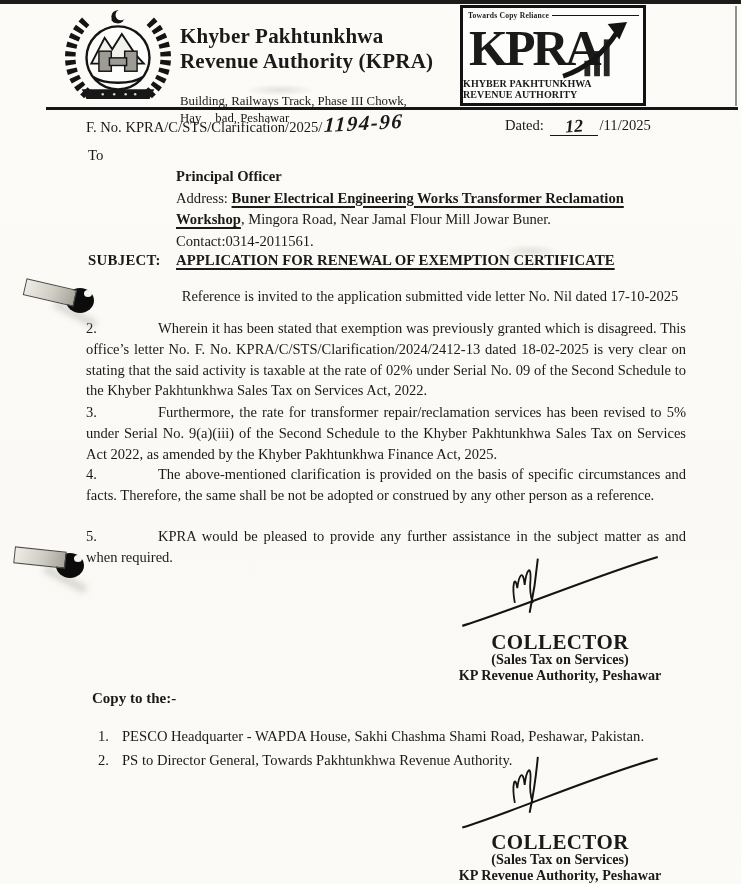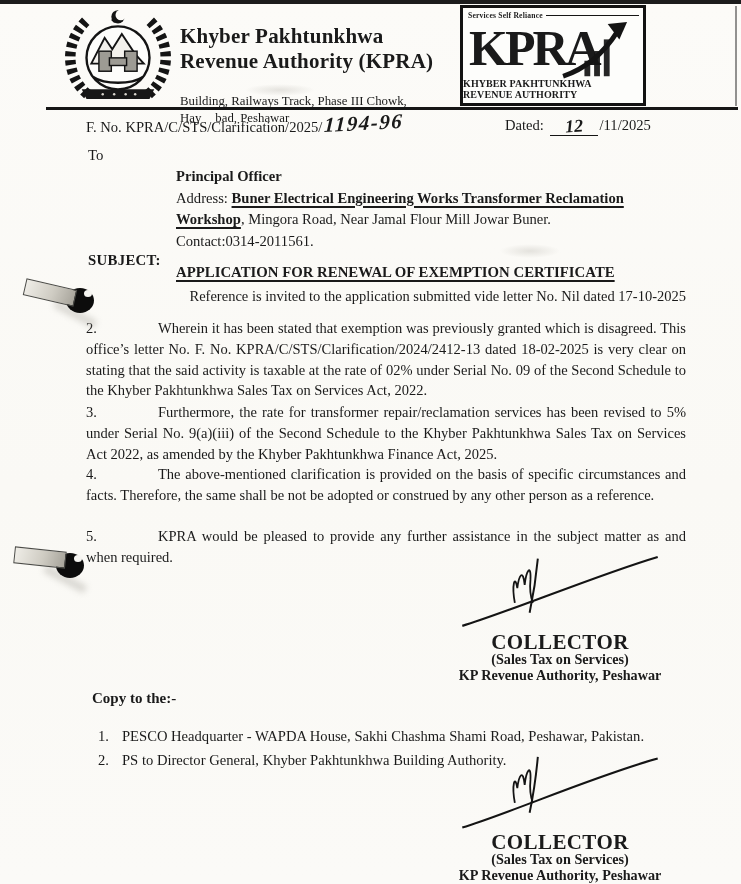--- a/index.html
+++ b/index.html
@@ -38,25 +38,25 @@
 
   
   .to-label{position:absolute;top:147px;left:88px;font-size:14.8px;}
   .recipient{position:absolute;top:166px;left:176px;width:510px;font-size:14.6px;line-height:21.5px;}
   .bold{font-weight:bold;}
   .bu{font-weight:bold;text-decoration:underline;text-decoration-thickness:1.5px;text-underline-offset:3px;}
 
   
   .subject-row{position:absolute;top:252px;left:88px;width:620px;font-size:14.8px;}
   .subject-label{font-weight:bold;letter-spacing:.3px;}
-  .subject-text{position:absolute;left:88px;top:12px;}
+  .subject-text{position:absolute;left:88px;top:0;}
 
   
   .para{position:absolute;left:86px;width:600px;font-size:14.5px;line-height:20.8px;text-align:justify;}
-  .p-intro{top:286px;white-space:nowrap;text-align:right;}
+  .p-intro{top:286px;white-space:nowrap;text-align:center;}
   .p2{top:318px;} .p3{top:402px;} .p4{top:464px;} .p5{top:526px;}
   .pnum{display:inline-block;width:20px;}
   .ptab{display:inline-block;width:52px;}
   .itab{display:inline-block;width:88px;}
 
   
   .sig{position:absolute;left:420px;width:280px;text-align:center;}
   .sig1{top:552px;} .sig2{top:752px;}
   .sig-lines{font-weight:bold;line-height:16.5px;font-size:14.2px;}
   .sig-title{font-size:21px;letter-spacing:.4px;}
@@ -115,21 +115,21 @@
     <div class="org-title">Revenue Authority (KPRA)</div>
     <div class="org-addr">
       <br>
       <span>Building, Railways Track, Phase III Chowk,</span><br>
       <span>Hay</span><span class="addr-gap"></span><span>bad, Peshawar</span>
     </div>
   </div>
 
   <div class="kpra-box">
     <div class="kpra-tagline-row">
-      <span class="kpra-tagline">Services Self Reliance</span>
+      <span class="kpra-tagline">Towards Copy Reliance</span>
       <span class="kpra-tagline-rule"></span>
     </div>
     <div class="kpra-acronym">KPRA</div>
     <div class="kpra-art">
       <svg width="78" height="64" viewBox="0 0 80 66">
         <g fill="#141414" opacity="0.92">
           <rect x="26" y="42" width="6" height="16"></rect>
           <rect x="36" y="32" width="6" height="26"></rect>
           <rect x="46" y="20" width="6" height="38"></rect>
         </g>
@@ -191,21 +191,21 @@
   </div>
 
   <div class="copy-label">Copy to the:-</div>
   <div class="copy-list">
     <div class="copy-item">
       <span class="li-num">1.</span>
       <span>PESCO Headquarter - WAPDA House, Sakhi Chashma Shami Road, Peshawar, Pakistan.</span>
     </div>
     <div class="copy-item">
       <span class="li-num">2.</span>
-      <span>PS to Director General, Khyber Pakhtunkhwa Building Authority.</span>
+      <span>PS to Director General, Towards Pakhtunkhwa Revenue Authority.</span>
     </div>
   </div>
 
   <div class="sig sig2">
     <svg width="250" height="78" viewBox="0 0 250 95">
       <path d="M6 92 C 60 76 170 28 244 8" stroke="#141414" stroke-width="2.6" fill="none"></path>
       <path d="M70 62 C66 40 70 26 73 44 C75 28 80 20 82 40 C84 22 90 14 89 34 C88 44 88 52 92 62" stroke="#141414" stroke-width="2.2" fill="none"></path>
       <path d="M98 6 C96 28 92 55 88 74" stroke="#141414" stroke-width="2.4" fill="none"></path>
     </svg>
     <div class="sig-lines">

